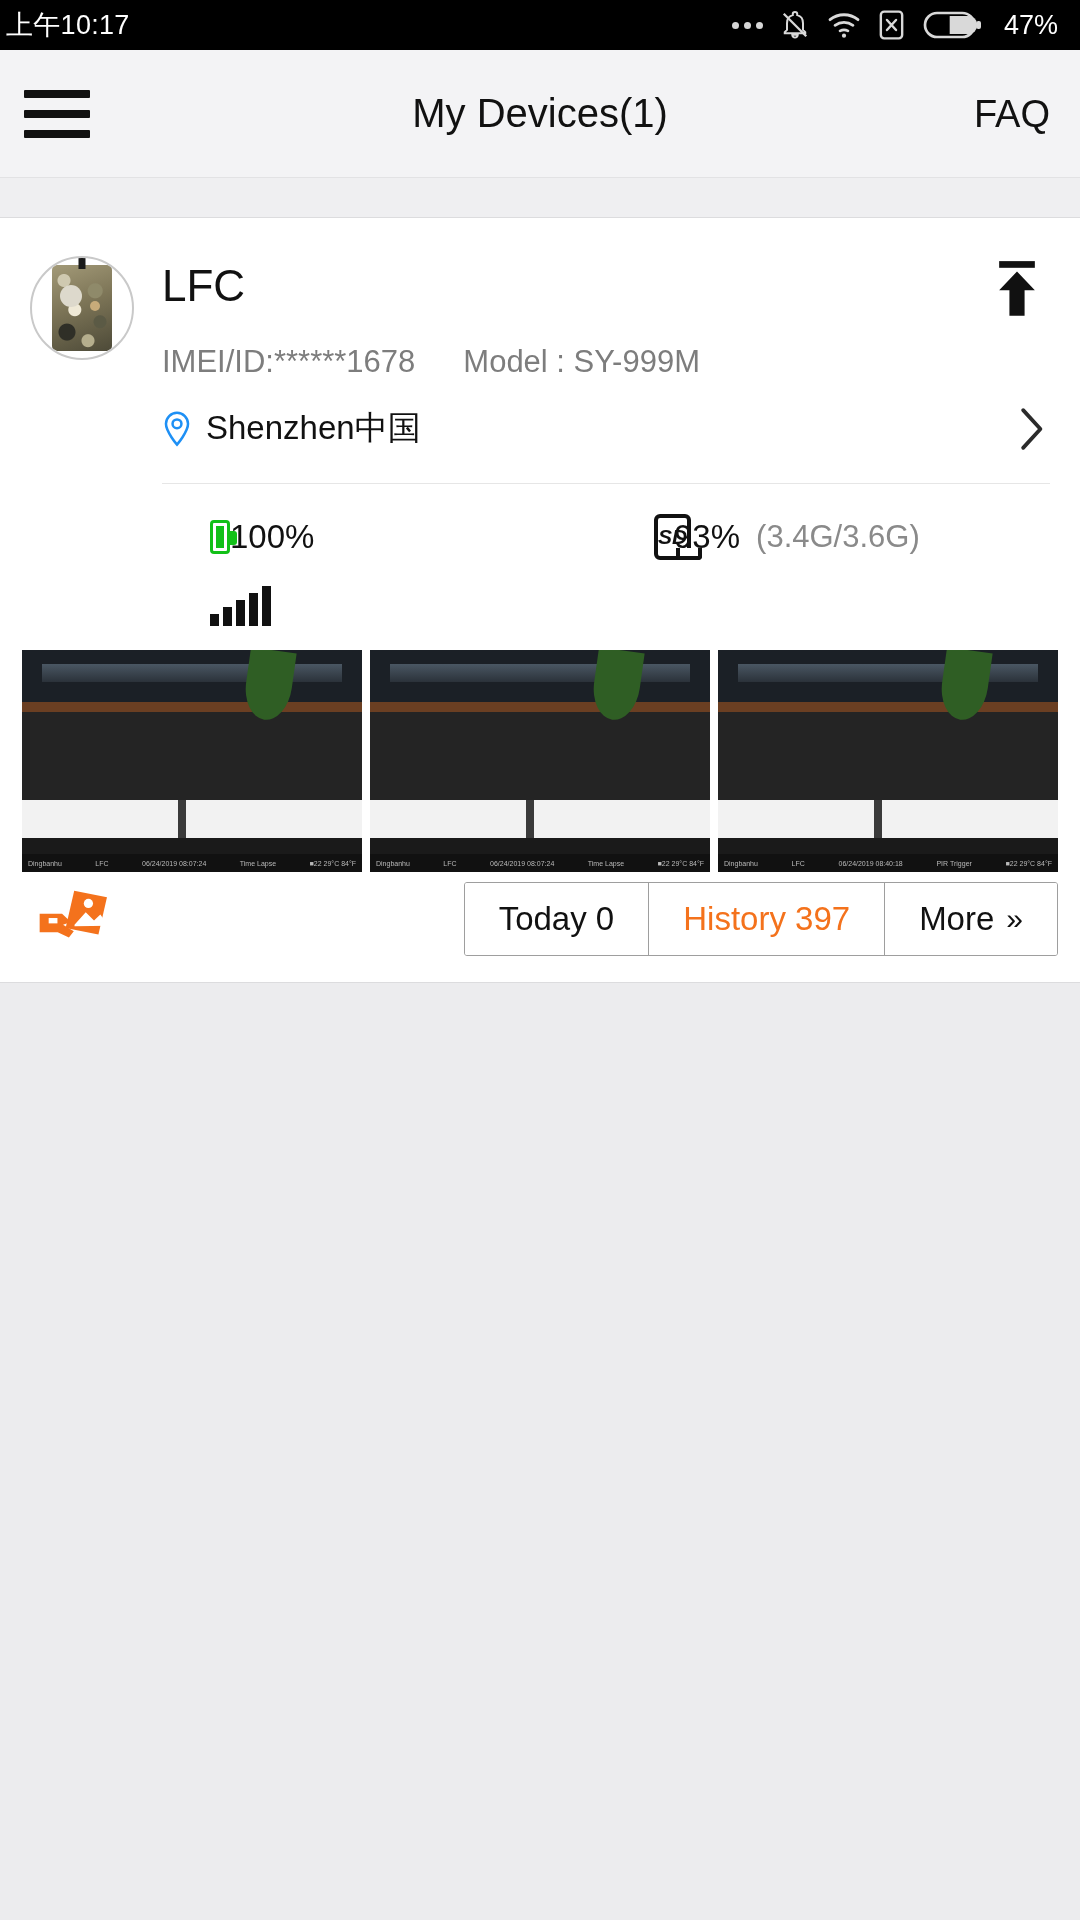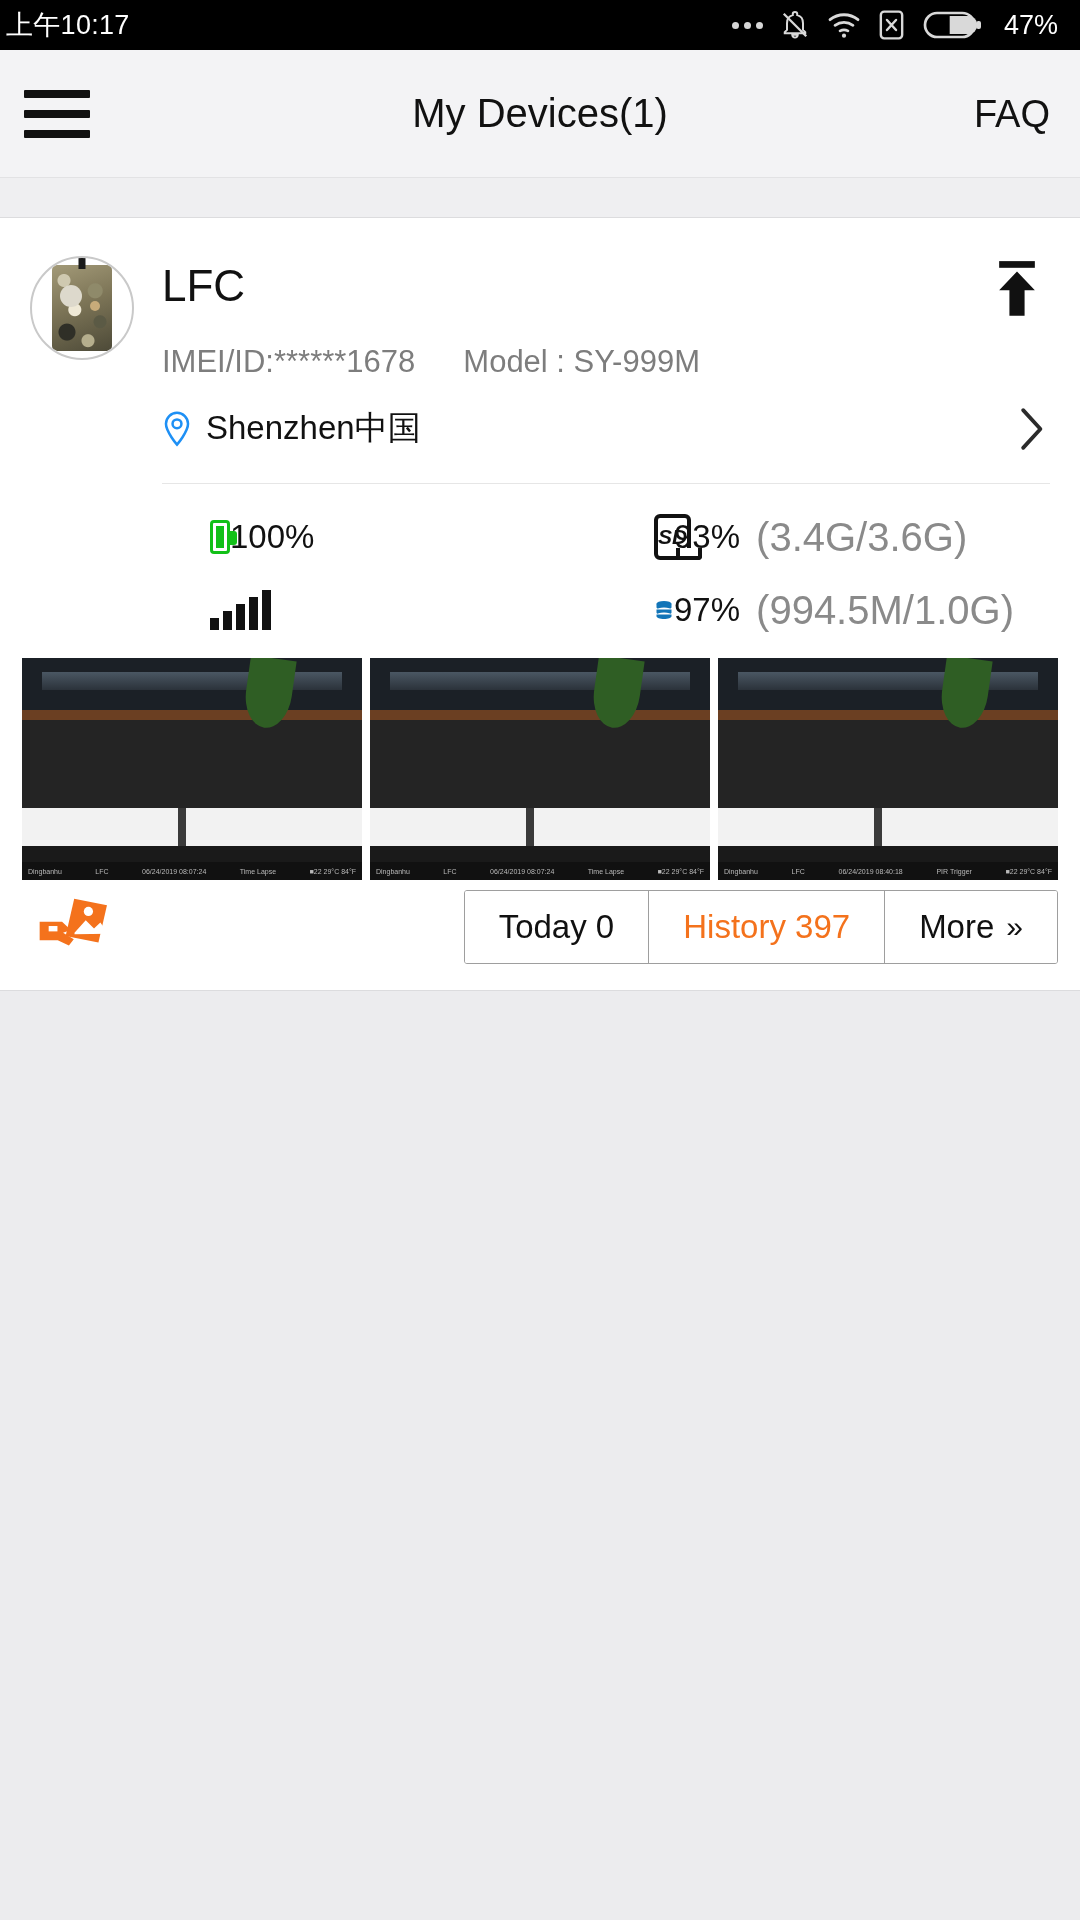--- a/index.html
+++ b/index.html
@@ -78,21 +78,21 @@
   .loc-pin{ width:30px;height:36px; flex:0 0 auto; }
   .loc-text{ font-size:33px; color:#111; margin-left:14px; }
   .chev{ position:absolute; right:6px; top:50%; transform:translateY(-50%); }
 
   .divider{ height:1px; background:#e6e6e6; margin:32px 0 0 0; }
 
   .stats{ display:grid; grid-template-columns:1fr 1fr; row-gap:26px; margin-top:30px; padding-bottom:8px; }
   .stat{ display:flex; align-items:center; }
   .stat .ico{ width:68px; flex:0 0 auto; display:flex; align-items:center;padding-left:48px; }
   .stat .val{ font-size:33px; color:#111; }
-  .stat .sub{ font-size:40px; color:#8a8a8a; margin-left:16px; }
+  .stat .sub{ font-size:31px; color:#8a8a8a; margin-left:16px; }
 
   .batt{ width:62px;height:34px;border:3px solid #12c018; border-radius:4px; position:relative; padding:3px; }
   .batt i{ display:block; height:100%; background:#12c018; }
   .batt:after{ content:""; position:absolute; right:-10px; top:8px; width:7px;height:14px;
     background:#12c018; border-radius:0 3px 3px 0; }
 
   .sdcard{ width:56px; height:46px; border:4px solid #111; border-radius:6px;
     position:relative; display:flex; align-items:center; justify-content:center;
     font-size:21px; font-weight:bold; color:#111; font-style:italic; }
   .sdcard:after{ content:""; position:absolute; bottom:-4px; left:18px; width:18px; height:8px;
@@ -236,34 +236,20 @@
                 <i style="height:19px"></i>
                 <i style="height:26px"></i>
                 <i style="height:33px"></i>
                 <i style="height:40px"></i>
             </div>
           </div>
           <div class="val"></div>
           <div class="sub"></div>
         </div>
 
-        <div class="stat">
-          <div class="ico">
-            <svg class="db" viewBox="0 0 24 24">
-              <ellipse cx="12" cy="4.6" rx="9" ry="3.4" fill="#1275b8"></ellipse>
-              <path d="M3 4.6v4.2c0 1.9 4 3.4 9 3.4s9-1.5 9-3.4V4.6" fill="#1275b8"></path>
-              <ellipse cx="12" cy="12" rx="9" ry="3.1" fill="#fff"></ellipse>
-              <path d="M3 11.4v3.6c0 1.9 4 3.4 9 3.4s9-1.5 9-3.4v-3.6" fill="#1275b8"></path>
-              <ellipse cx="12" cy="18" rx="9" ry="3.1" fill="#fff"></ellipse>
-              <path d="M3 17.4v2c0 1.9 4 3.4 9 3.4s9-1.5 9-3.4v-2" fill="#1275b8"></path>
-            </svg>
-          </div>
-          <div class="val">97%</div>
-          <div class="sub">(994.5M/1.0G)</div>
-        </div>
 
       </div>
     </div>
 
     <svg class="upload-icon" viewBox="0 0 24 26">
       <rect x="4" y="0.5" width="16" height="3" fill="#111"></rect>
       <path d="M12 5.2l8 8.4h-4.6V25h-6.8V13.6H4z" fill="#111"></path>
     </svg>
   </div>
 

